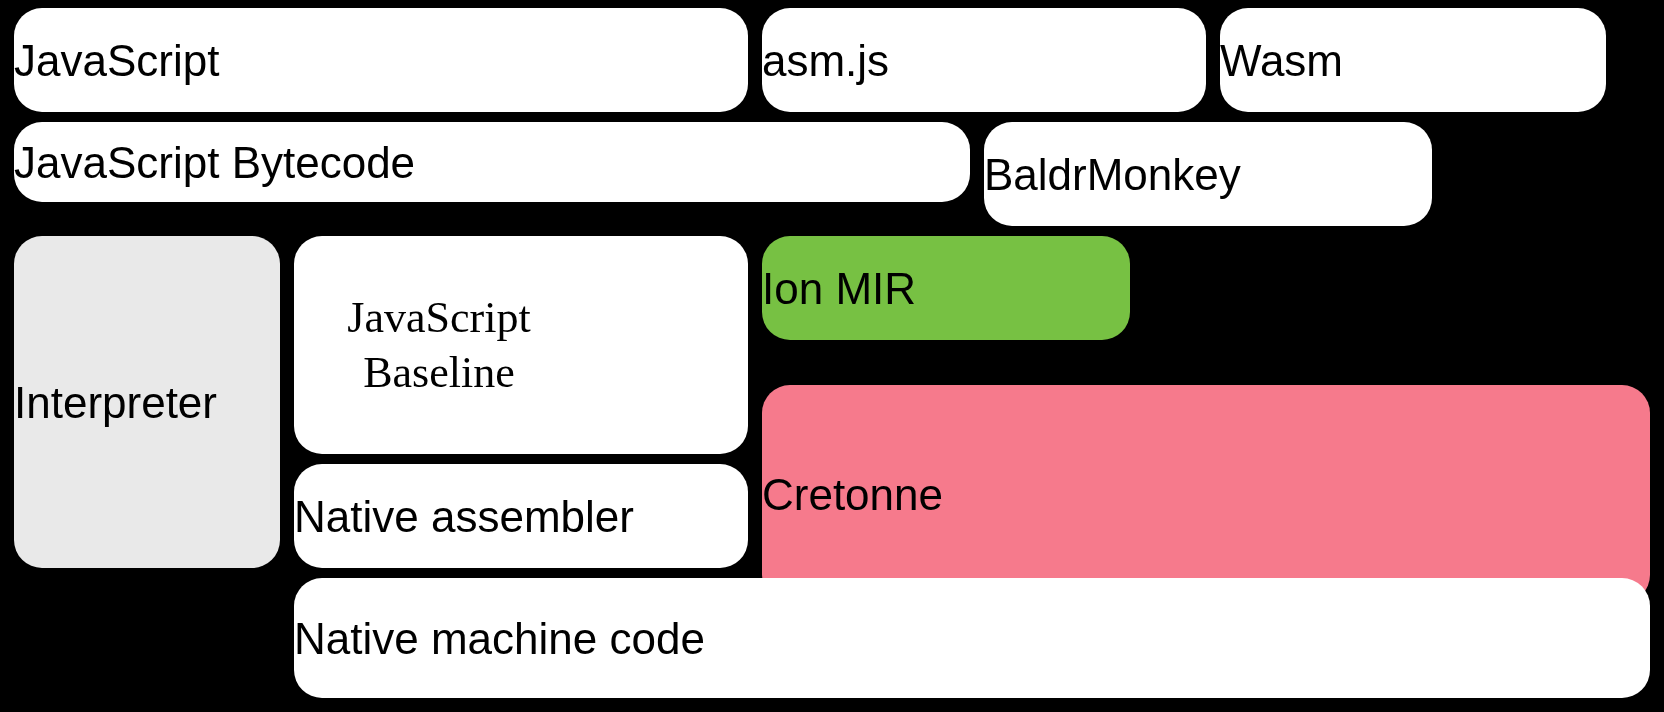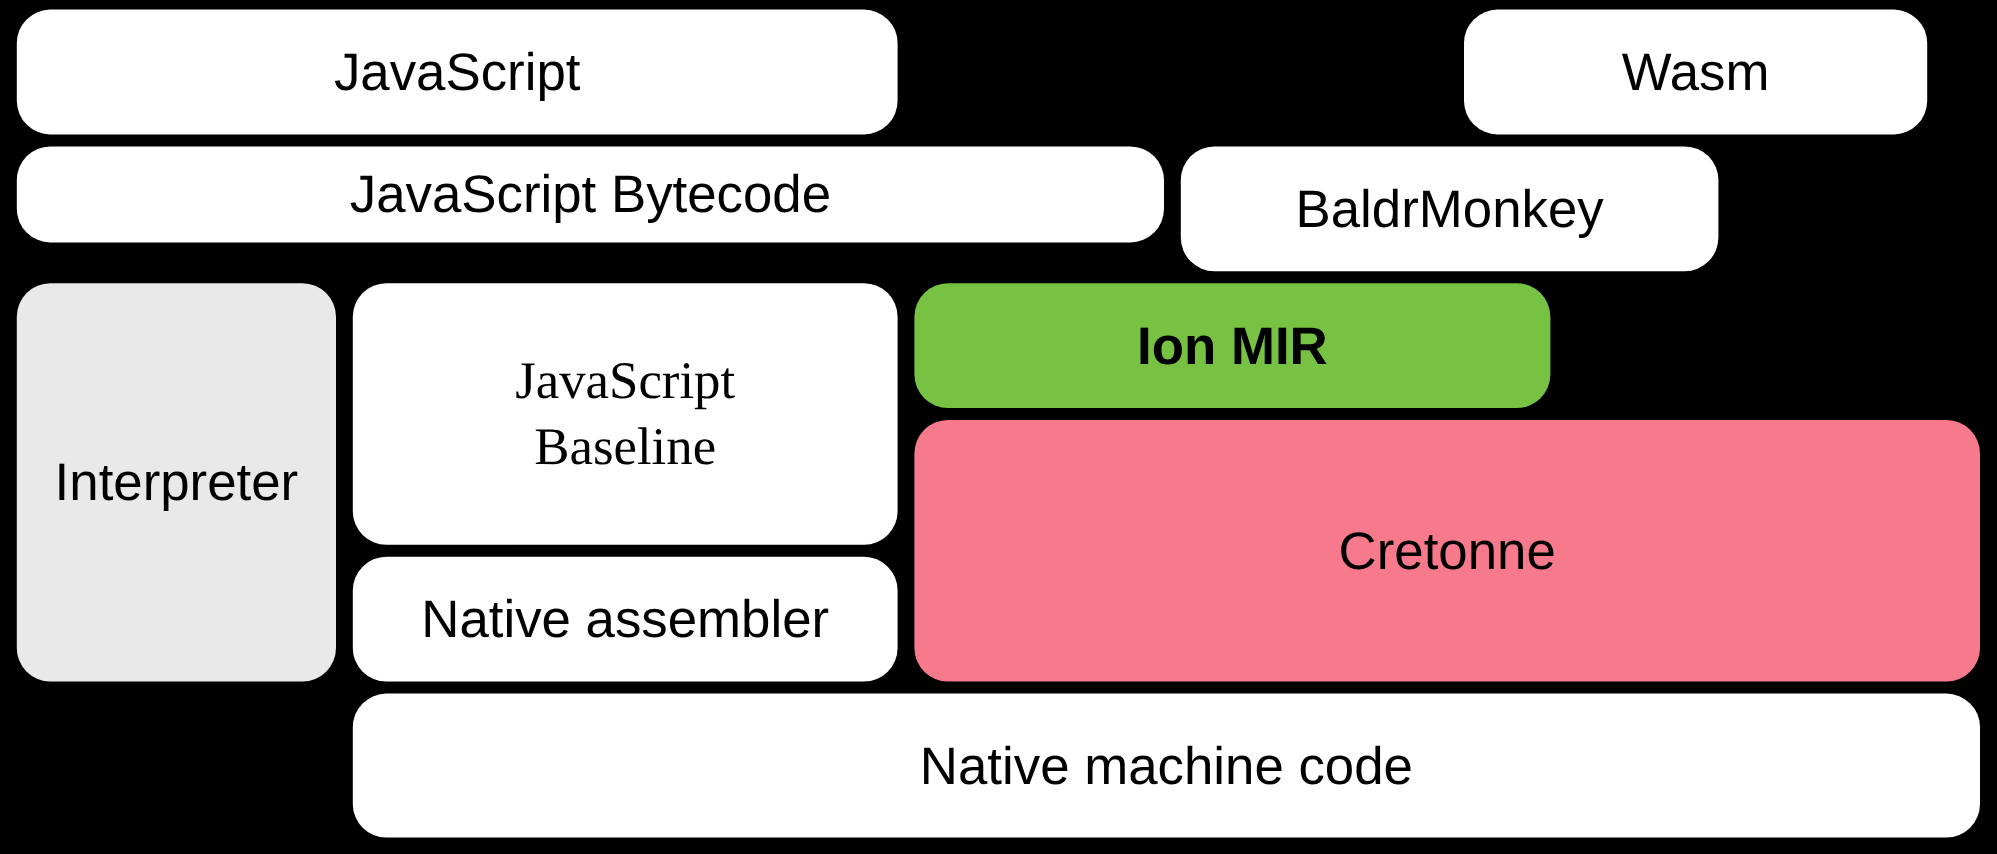--- a/index.html
+++ b/index.html
@@ -14,57 +14,59 @@
     background: #000000;
     overflow: hidden;
     font-family: "Liberation Sans", sans-serif;
   }
   .node {
     position: absolute;
     background: #ffffff;
     border-radius: 28px;
     display: flex;
     align-items: center;
-    justify-content: center;
     text-align: center;
     color: #000000;
     font-size: 44px;
     line-height: 1.25;
   }
   .node .label {
     display: inline-block;
   }
   
   .c-gray  { background: #e9e9e9; }
   .c-green { background: #77c143; }
-  .c-pink  { background: #f67a8c; }
+  .c-pink  { background: #f67a8c; margin-top: 35px; }
   
   .pos-javascript        { left: 14px;   top: 8px;   width: 734px;  height: 104px; }
   .pos-asmjs             { left: 762px;  top: 8px;   width: 444px;  height: 104px; }
   .pos-wasm              { left: 1220px; top: 8px;   width: 386px;  height: 104px; }
   .pos-bytecode          { left: 14px;   top: 122px; width: 956px;  height: 80px; }
   .pos-baldrmonkey       { left: 984px;  top: 122px; width: 448px;  height: 104px; }
   .pos-interpreter       { left: 14px;   top: 236px; width: 266px;  height: 332px; }
   .pos-baseline          { left: 294px;  top: 236px; width: 454px;  height: 218px; }
-  .pos-ion-mir           { left: 762px;  top: 236px; width: 530px;  height: 104px; font-weight: bold; }
+  .pos-ion-mir           { left: 762px;  top: 236px; width: 368px;  height: 104px; }
   .pos-cretonne          { left: 762px;  top: 350px; width: 888px;  height: 218px; }
   .pos-macro-assembler   { left: 294px;  top: 464px; width: 454px;  height: 104px; }
   .pos-native            { left: 294px;  top: 578px; width: 1356px; height: 120px; }
   
   .pos-baseline .label { max-width: 290px; font-family: Liberation Serif, serif; }
 </style>
 </head>
 <body>
 
 <div class="canvas">
 
   <div class="node pos-javascript">
     <span class="label">JavaScript</span>
   </div>
 
+  <div class="node pos-asmjs">
+    <span class="label">asm.js</span>
+  </div>
 
   <div class="node pos-wasm">
     <span class="label">Wasm</span>
   </div>
 
   <div class="node pos-bytecode">
     <span class="label">JavaScript Bytecode</span>
   </div>
 
   <div class="node c-gray pos-interpreter">

